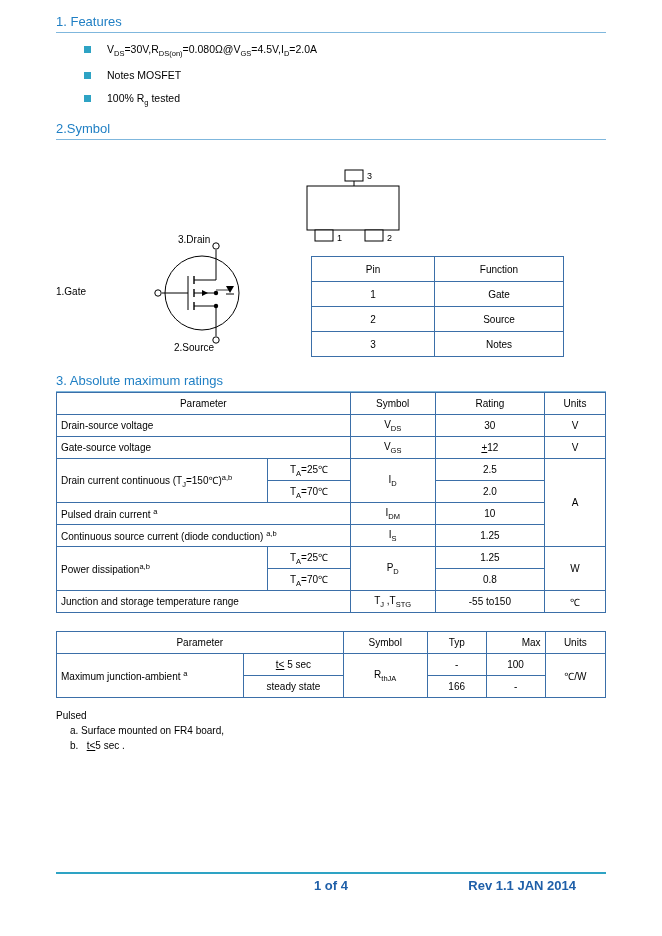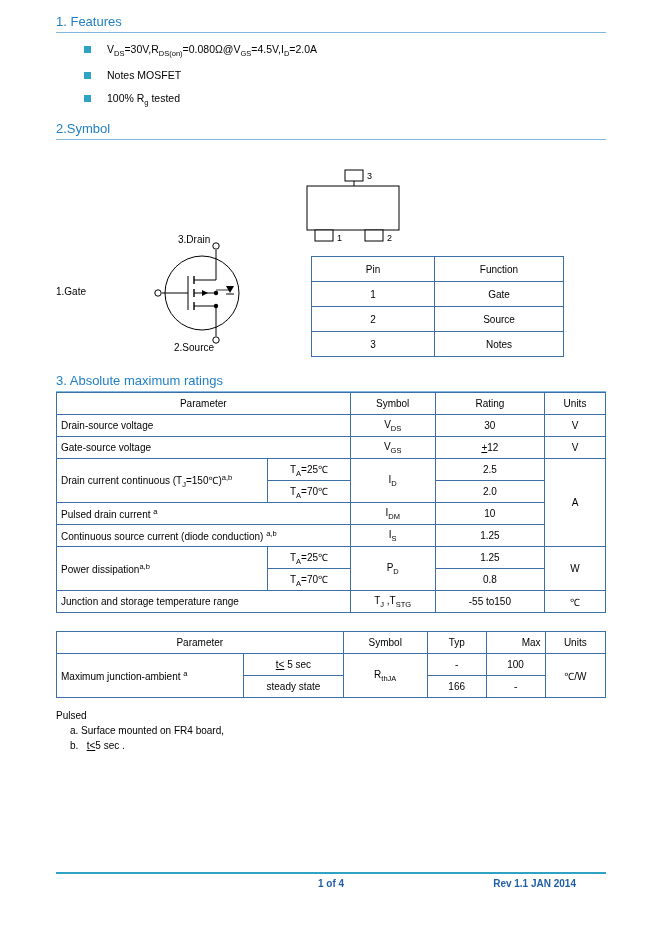--- a/index.html
+++ b/index.html
@@ -200,21 +200,21 @@
     bottom: 58px;
   }
   .footer-rule {
     height: 2px;
     background: #2ea3c4;
   }
   .footer-row {
     position: relative;
     margin-top: 4px;
     height: 14px;
-    font-size: 10px;
+    font-size: 13px;
     font-weight: bold;
     color: #1f5fa8;
   }
   .footer-page {
     position: absolute;
     left: 50%;
     transform: translateX(-50%);
   }
   .footer-rev {
     position: absolute;

